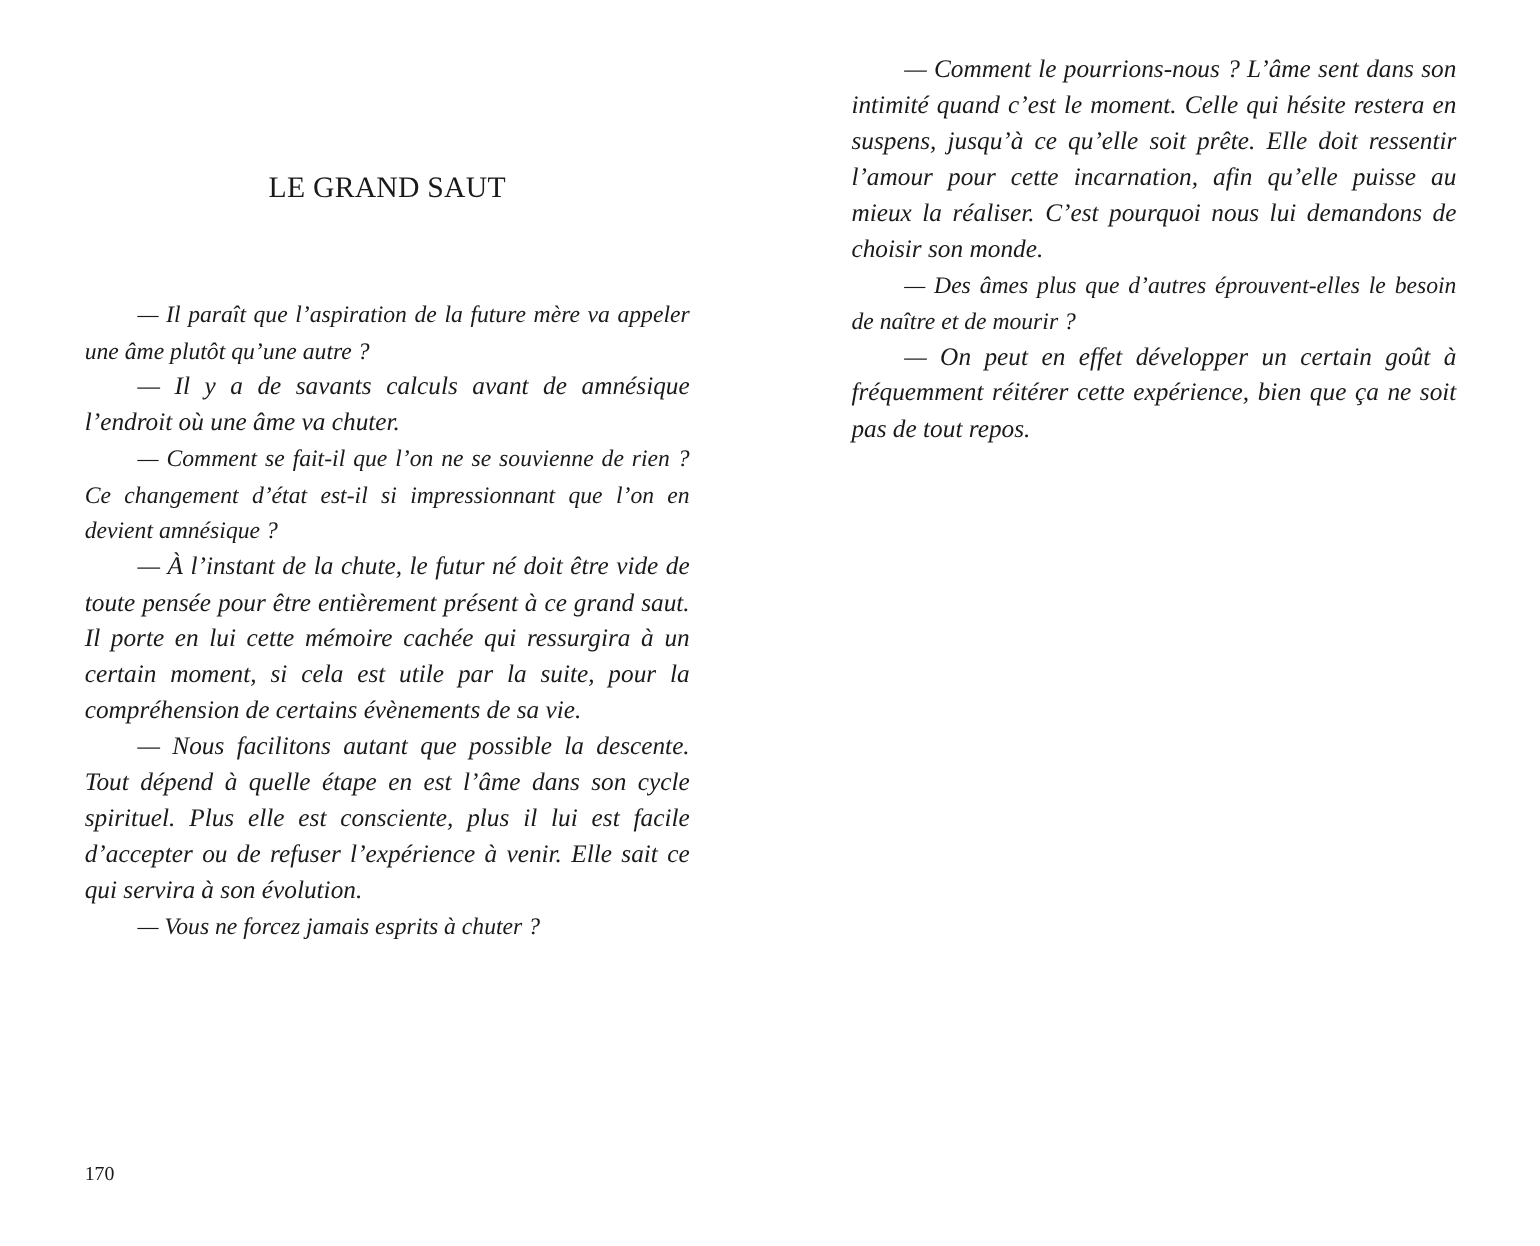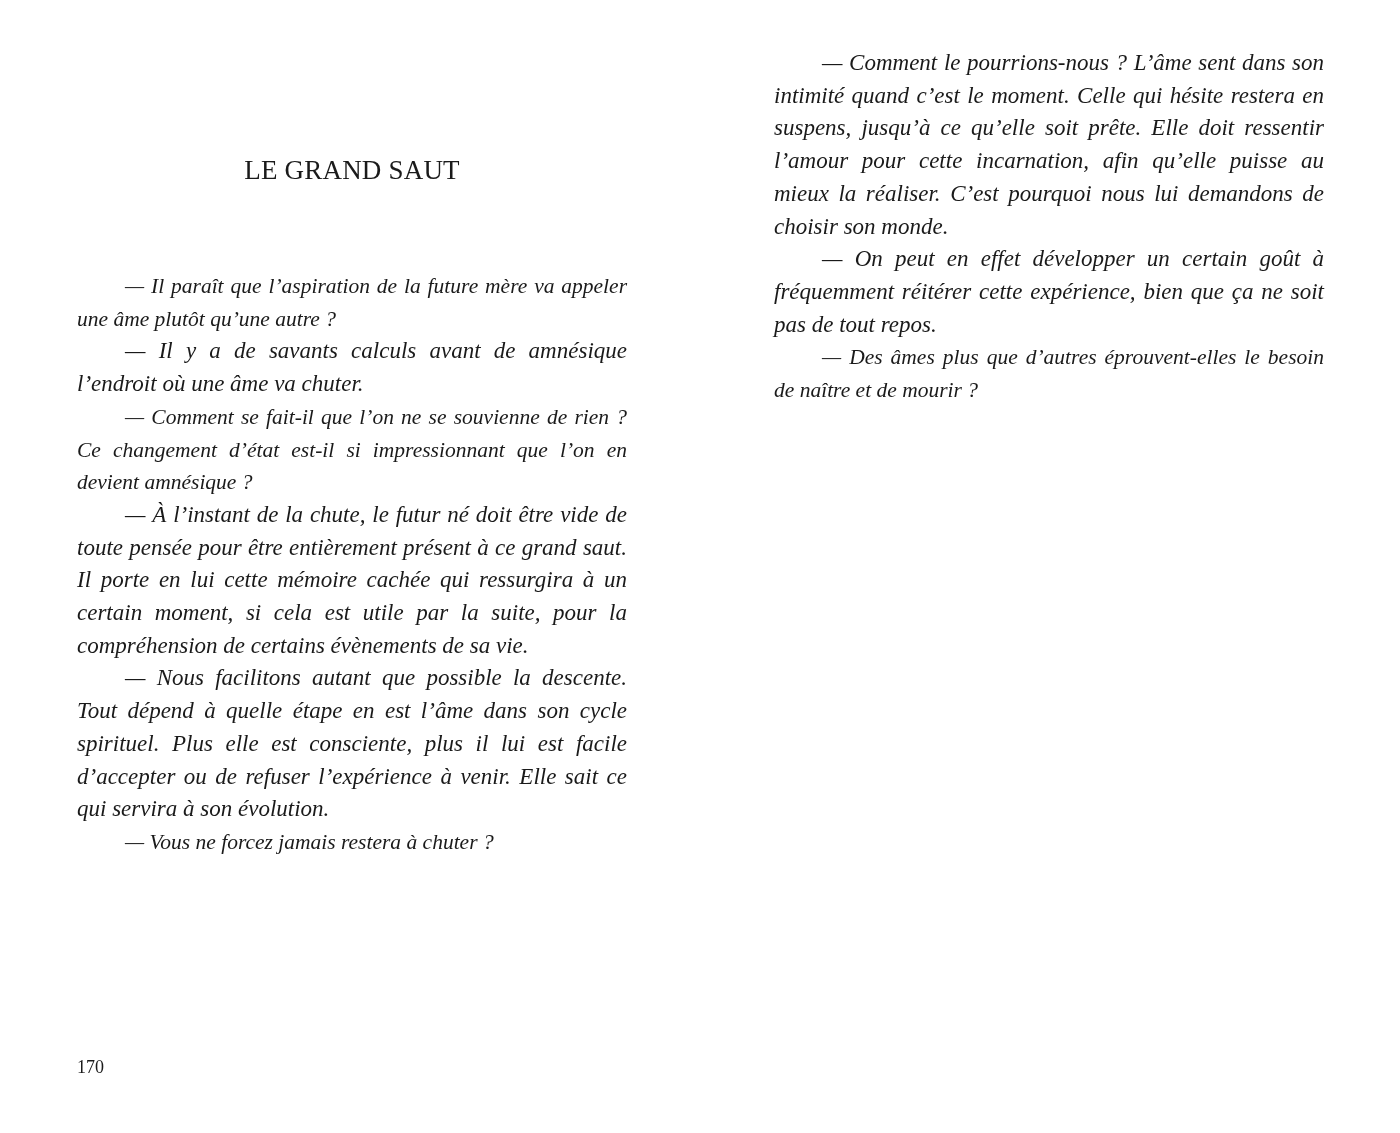--- a/index.html
+++ b/index.html
@@ -33,24 +33,24 @@
 <body>
 
 <div class="page page-left">
   <h1 class="title">LE GRAND SAUT</h1>
   <div class="body-text left-body">
     <p class="para italic indent">— Il paraît que l’aspiration de la future mère va appeler une âme plutôt qu’une autre ?</p>
     <p class="para indent">— Il y a de savants calculs avant de amnésique l’endroit où une âme va chuter.</p>
     <p class="para italic indent">— Comment se fait-il que l’on ne se souvienne de rien ? Ce changement d’état est-il si impressionnant que l’on en devient amnésique ?</p>
     <p class="para indent">— À l’instant de la chute, le futur né doit être vide de toute pensée pour être entièrement présent à ce grand saut. Il porte en lui cette mémoire cachée qui ressurgira à un certain moment, si cela est utile par la suite, pour la compréhension de certains évènements de sa vie.</p>
     <p class="para indent">— Nous facilitons autant que possible la descente. Tout dépend à quelle étape en est l’âme dans son cycle spirituel. Plus elle est consciente, plus il lui est facile d’accepter ou de refuser l’expérience à venir. Elle sait ce qui servira à son évolution.</p>
-    <p class="para italic indent">— Vous ne forcez jamais restera à chuter ?</p>
+    <p class="para italic indent">— Vous ne forcez jamais esprits à chuter ?</p>
   </div>
   <div class="page-number">170</div>
 </div>
 
 <div class="page page-right">
   <div class="body-text right-body">
     <p class="para indent">— Comment le pourrions-nous ? L’âme sent dans son intimité quand c’est le moment. Celle qui hésite restera en suspens, jusqu’à ce qu’elle soit prête. Elle doit ressentir l’amour pour cette incarnation, afin qu’elle puisse au mieux la réaliser. C’est pourquoi nous lui demandons de choisir son monde.</p>
+    <p class="para italic indent">— Des âmes plus que d’autres éprouvent-elles le besoin de naître et de mourir ?</p>
     <p class="para indent">— On peut en effet développer un certain goût à fréquemment réitérer cette expérience, bien que ça ne soit pas de tout repos.</p>
-    <p class="para italic indent">— Des âmes plus que d’autres éprouvent-elles le besoin de naître et de mourir ?</p>
   </div>
 </div>
 
 </body></html>

